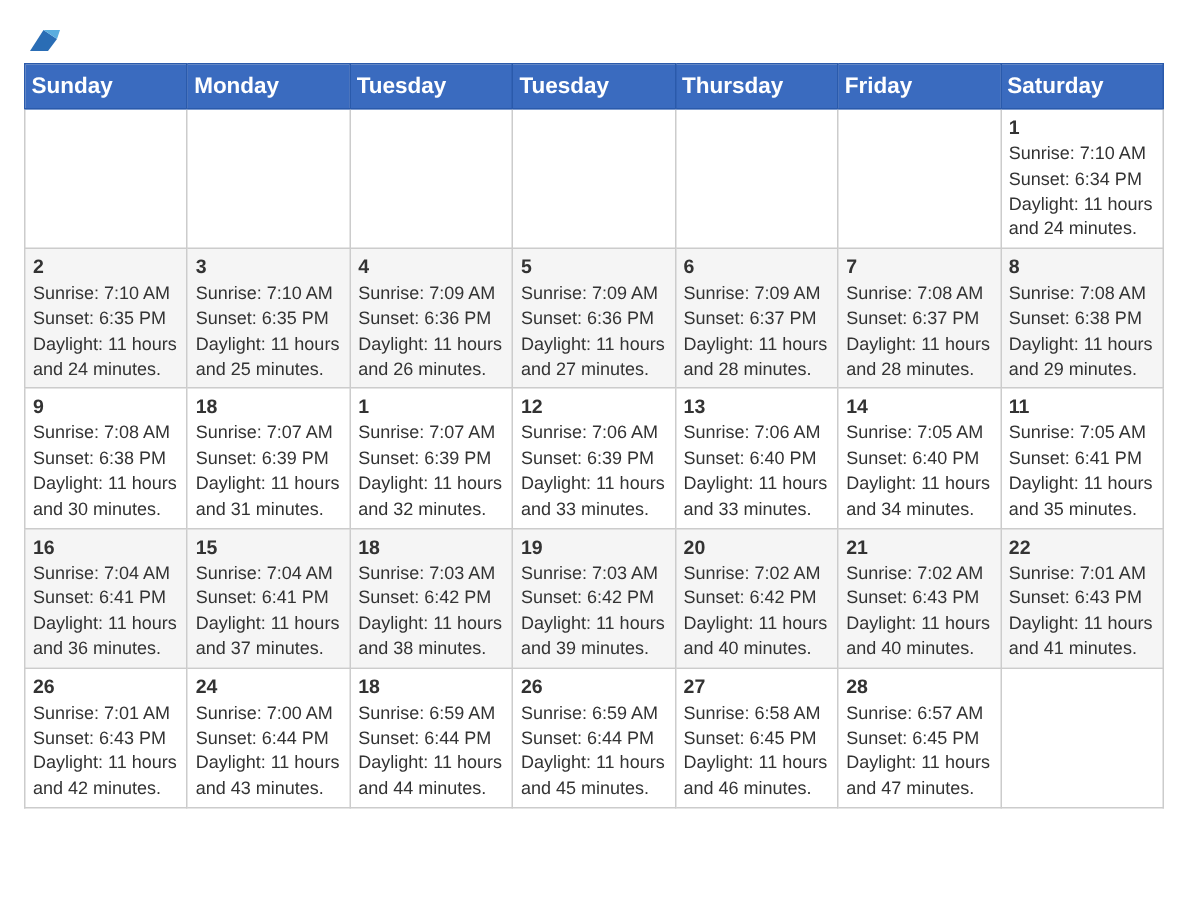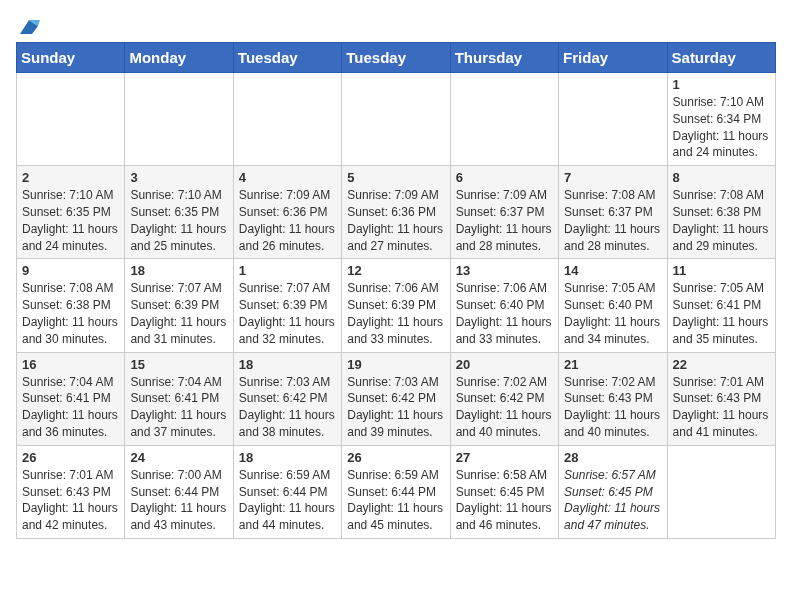--- a/index.html
+++ b/index.html
@@ -323,21 +323,21 @@
         </td>
         <td>
           <span class="day-number">27</span>
           <div class="day-info" style="white-space: pre-line;">Sunrise: 6:58 AM
 Sunset: 6:45 PM
 Daylight: 11 hours
 and 46 minutes.</div>
         </td>
         <td>
           <span class="day-number">28</span>
-          <div class="day-info" style="white-space: pre-line; font-style: italic;">Sunrise: 6:57 AM
+          <div class="day-info" style="white-space: pre-line;">Sunrise: 6:57 AM
 Sunset: 6:45 PM
 Daylight: 11 hours
 and 47 minutes.</div>
         </td>
         <td class="empty-cell"></td>
       </tr>
     </tbody>
 </table>
 
 </body></html>

